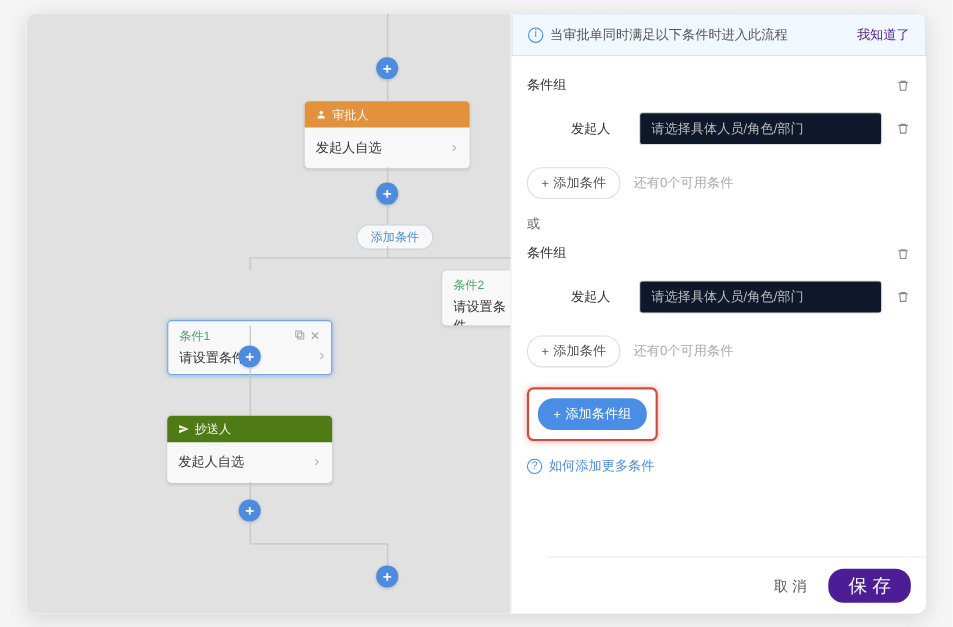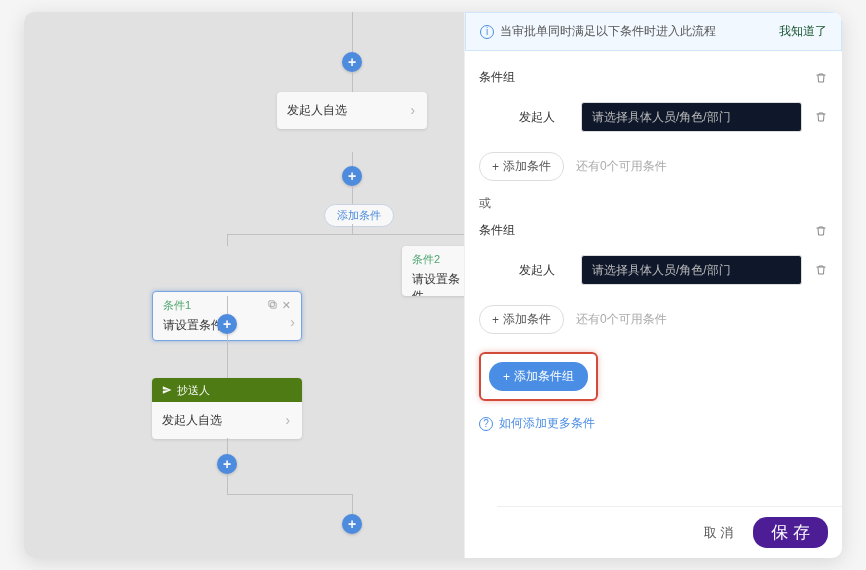--- a/index.html
+++ b/index.html
@@ -128,21 +128,21 @@
       border: 1px solid #cfe5fb;
       margin: 0 0 6px 0;
       font-size: 12px;
     }
     .info-banner .left { display: flex; align-items: center; gap: 6px; color: #555; }
     .info-banner .info-icon {
       width: 14px; height: 14px; border: 1px solid #4a8de4; border-radius: 50%;
       display: inline-flex; align-items: center; justify-content: center;
       font-size: 10px; color: #4a8de4;
     }
-    .info-banner .link { color: #14532d; cursor: pointer; }
+    .info-banner .link { color: #4c1d95; cursor: pointer; }
     .panel-body {
       flex: 1;
       overflow-y: auto;
       padding: 4px 14px 10px 14px;
     }
     .group-hdr {
       display: flex; justify-content: space-between; align-items: center;
       font-size: 12px; color: #333; padding: 8px 0;
     }
     .trash {
@@ -226,20 +226,29 @@
 
 <div class="app-frame">
 
   <div class="canvas">
 
     <div class="vline" style="left: 328px; top: 0; height: 40px;"></div>
     <div class="add-btn" style="left: 318px; top: 40px;">+</div>
     <div class="vline" style="left: 328px; top: 60px; height: 20px;"></div>
 
     <div class="node approver" style="left: 253px; top: 80px;">
+      <div class="node-header">
+        <span class="hicon">
+          <svg width="10" height="10" viewBox="0 0 24 24" fill="#fff">
+              <circle cx="12" cy="8" r="4"></circle>
+              <path d="M4 20c0-4 4-6 8-6s8 2 8 6v1H4z"></path>
+            </svg>
+        </span>
+        <span>审批人</span>
+      </div>
       <div class="node-body">
         <span>发起人自选</span>
         <span class="chev">›</span>
       </div>
     </div>
 
     <div class="vline" style="left: 328px; top: 140px; height: 18px;"></div>
     <div class="add-btn" style="left: 318px; top: 154px;">+</div>
     <div class="vline" style="left: 328px; top: 174px; height: 18px;"></div>
 

